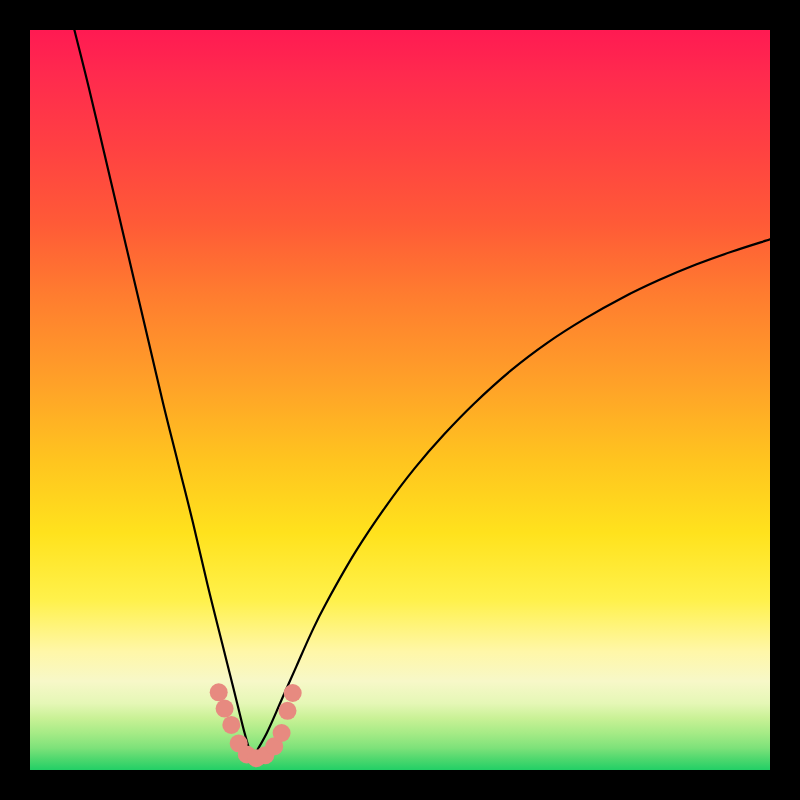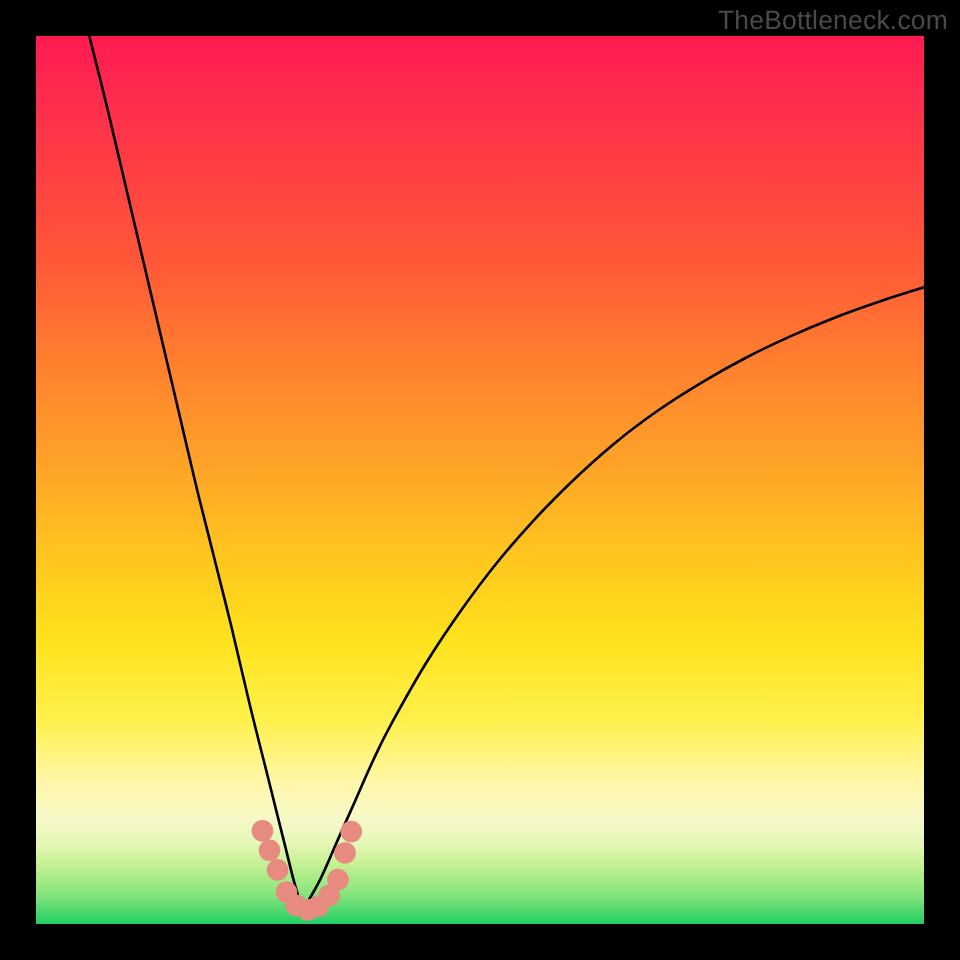--- a/index.html
+++ b/index.html
@@ -66,21 +66,20 @@
     width: 740px;
     height: 740px;
     z-index: 10;
   }
 </style>
 </head>
 <body>
 
 <div class="frame">
 
-  <div class="watermark">TheBottleneck.com</div>
 
   <div class="plot-area">
     <div class="gradient"></div>
 
     <svg class="curve" viewBox="0 0 740 740" preserveAspectRatio="none">
       <path fill="none" stroke="#000" stroke-width="2.2" stroke-linecap="round" d="M 44.4 0.0 C 47.1 10.7, 53.9 37.2, 59.2 59.2 C 64.5 81.2, 68.7 99.5, 74.0 122.1 C 79.3 144.7, 83.5 162.4, 88.8 185.0 C 94.1 207.6, 98.3 225.3, 103.6 247.9 C 108.9 270.5, 113.1 288.2, 118.4 310.8 C 123.7 333.4, 127.9 351.7, 133.2 373.7 C 138.5 395.7, 142.7 411.6, 148.0 432.9 C 153.3 454.2, 157.5 470.1, 162.8 492.1 C 168.1 514.1, 172.3 533.0, 177.6 555.0 C 182.9 577.0, 188.4 598.2, 192.4 614.2 C 196.4 630.2, 197.1 633.1, 199.8 643.8 C 202.5 654.5, 204.5 662.7, 207.2 673.4 C 209.9 684.1, 211.9 693.0, 214.6 703.0 C 217.3 713.0, 220.7 724.2, 222.0 728.9"></path>
       <path fill="none" stroke="#000" stroke-width="2.2" stroke-linecap="round" d="M 222.0 728.9 C 224.7 724.2, 231.5 713.7, 236.8 703.0 C 242.1 692.3, 246.3 681.7, 251.6 669.7 C 256.9 657.7, 261.1 648.4, 266.4 636.4 C 271.7 624.4, 275.9 614.4, 281.2 603.1 C 286.5 591.8, 288.0 588.2, 296.0 573.5 C 304.0 558.8, 314.9 539.0, 325.6 521.7 C 336.3 504.4, 344.5 492.4, 355.2 477.3 C 365.9 462.2, 374.1 451.3, 384.8 438.1 C 395.5 424.9, 403.7 415.6, 414.4 404.0 C 425.1 392.5, 432.0 385.2, 444.0 373.7 C 456.0 362.2, 467.7 351.5, 481.0 340.4 C 494.3 329.3, 504.7 321.6, 518.0 312.3 C 531.3 303.0, 541.7 296.6, 555.0 288.6 C 568.3 280.6, 578.7 274.8, 592.0 267.9 C 605.3 261.0, 615.7 256.1, 629.0 250.1 C 642.3 244.1, 652.7 239.8, 666.0 234.6 C 679.3 229.4, 689.7 225.8, 703.0 221.3 C 716.3 216.7, 733.3 211.6, 740.0 209.4"></path>
       <g>
           <circle cx="188.7" cy="662.3" r="9" fill="#e78a80"></circle>
           <circle cx="194.6" cy="678.6" r="9" fill="#e78a80"></circle>

